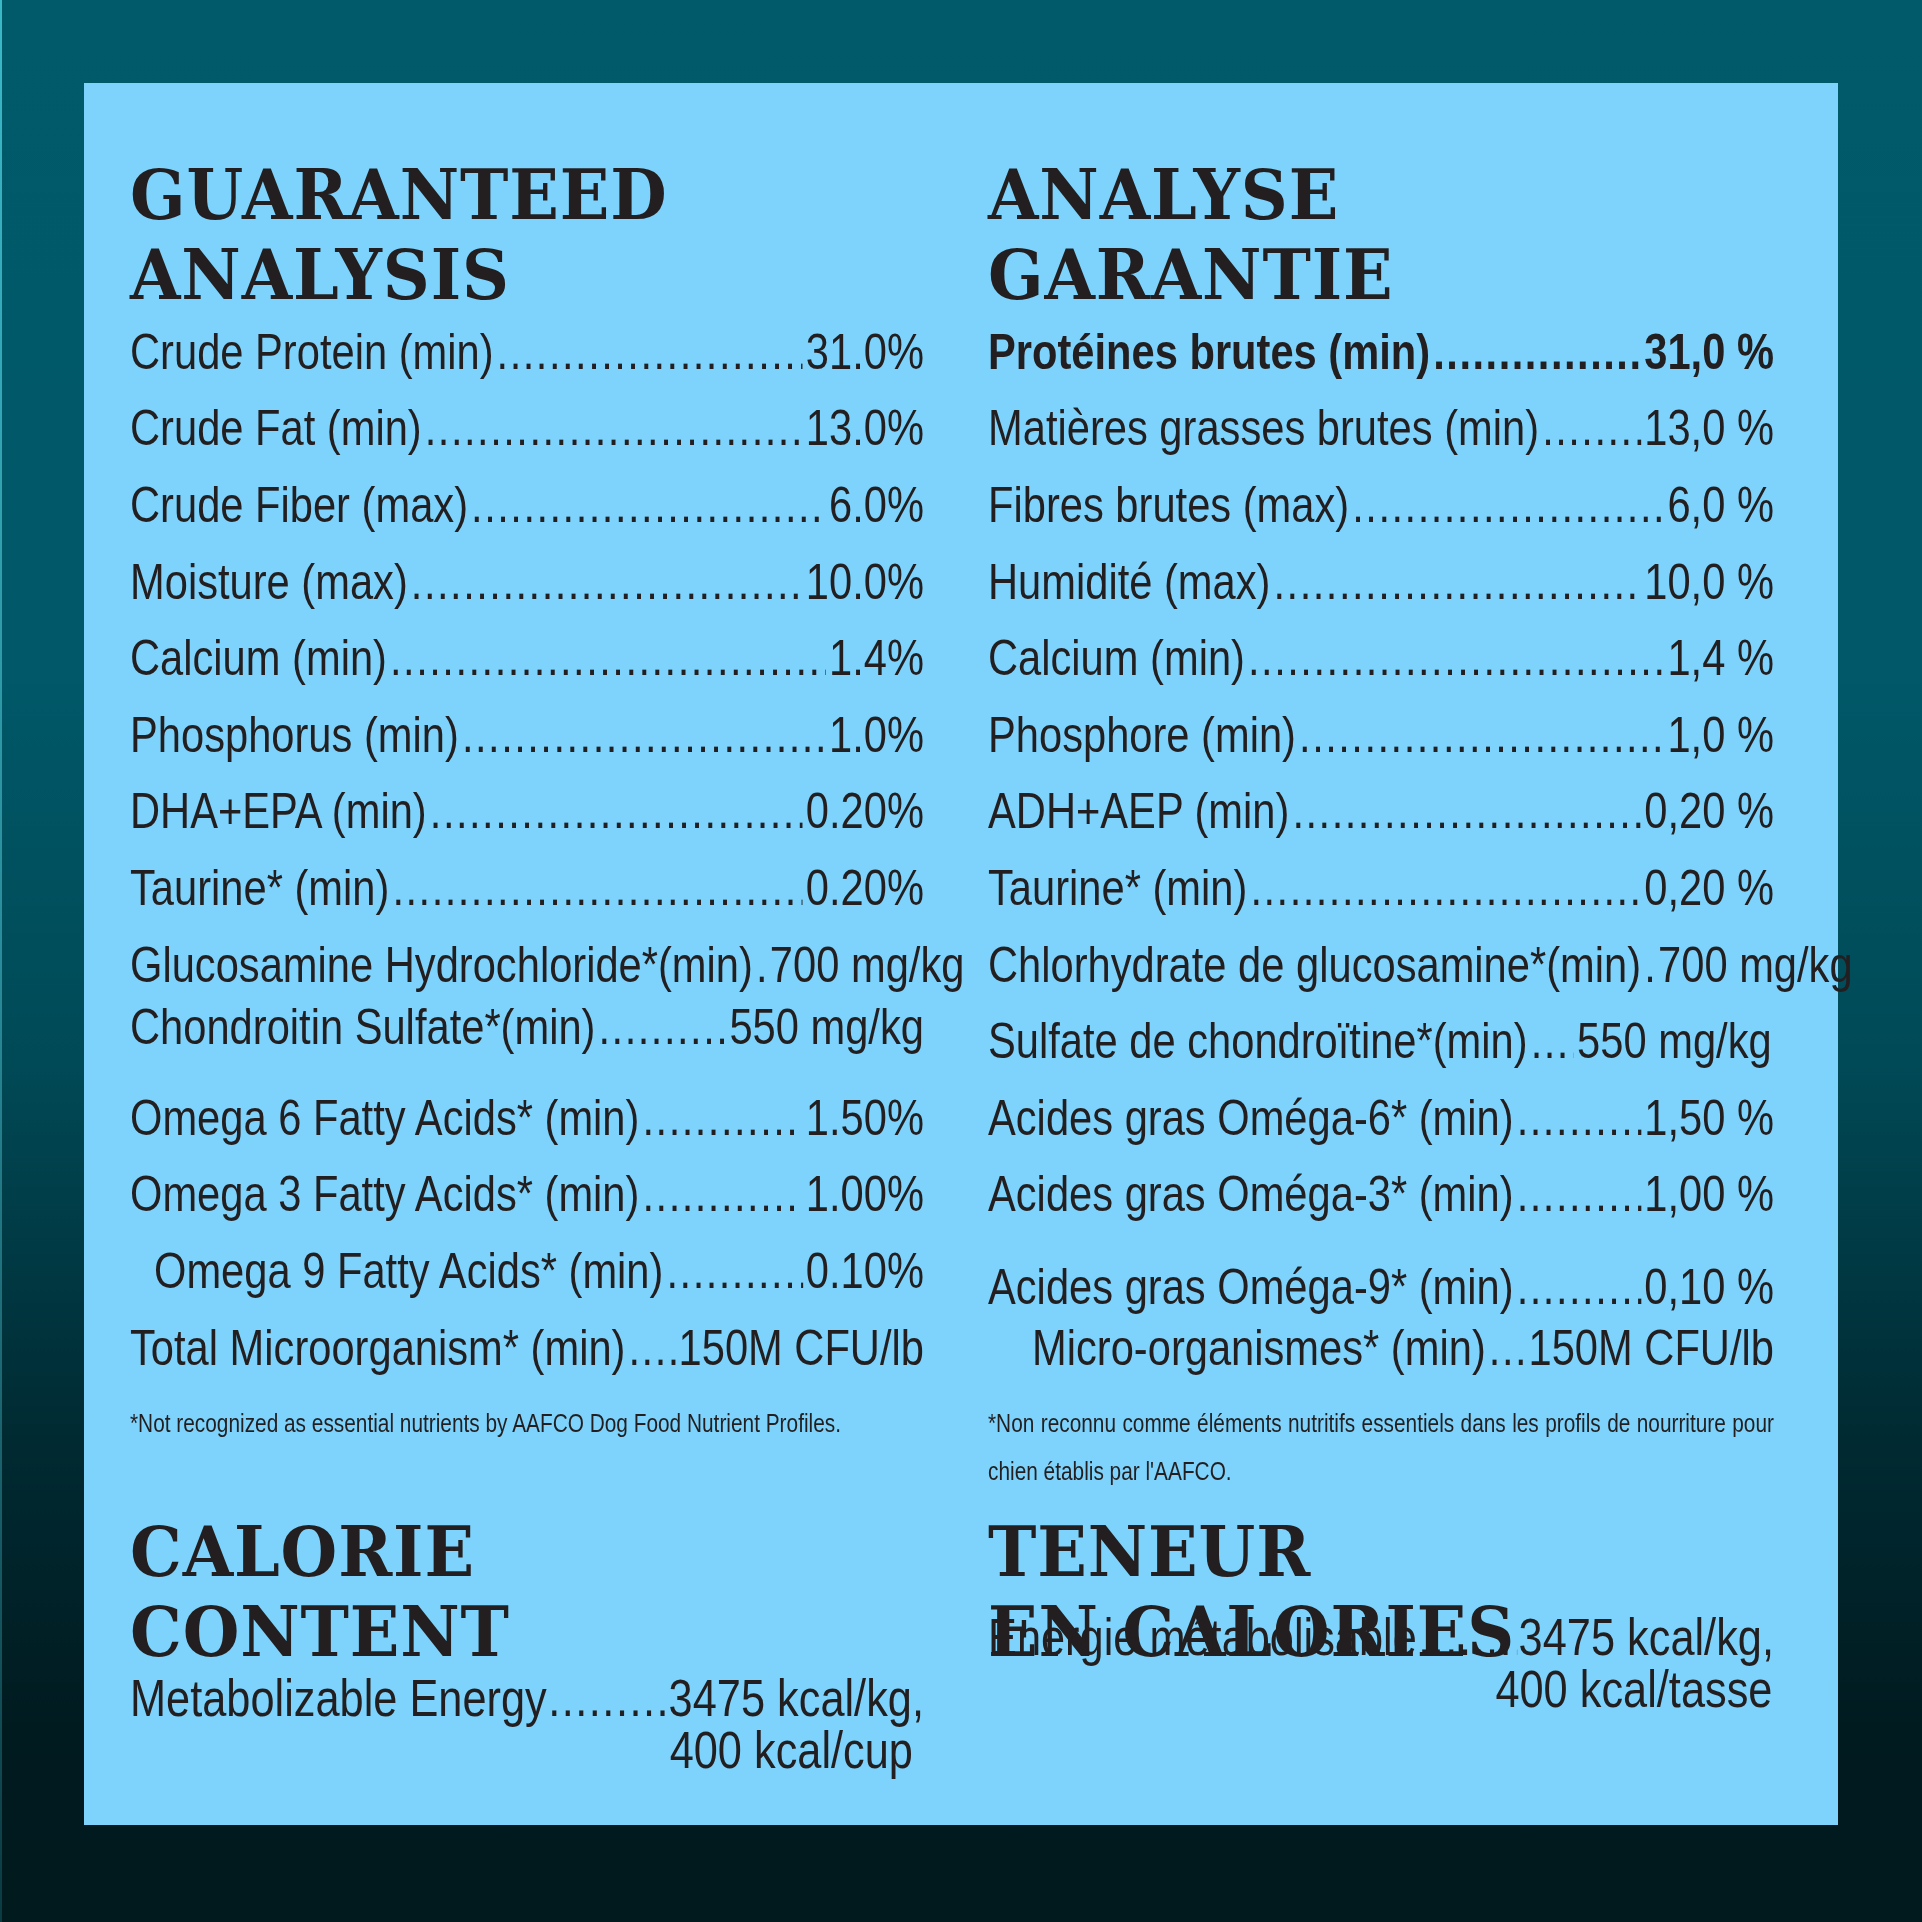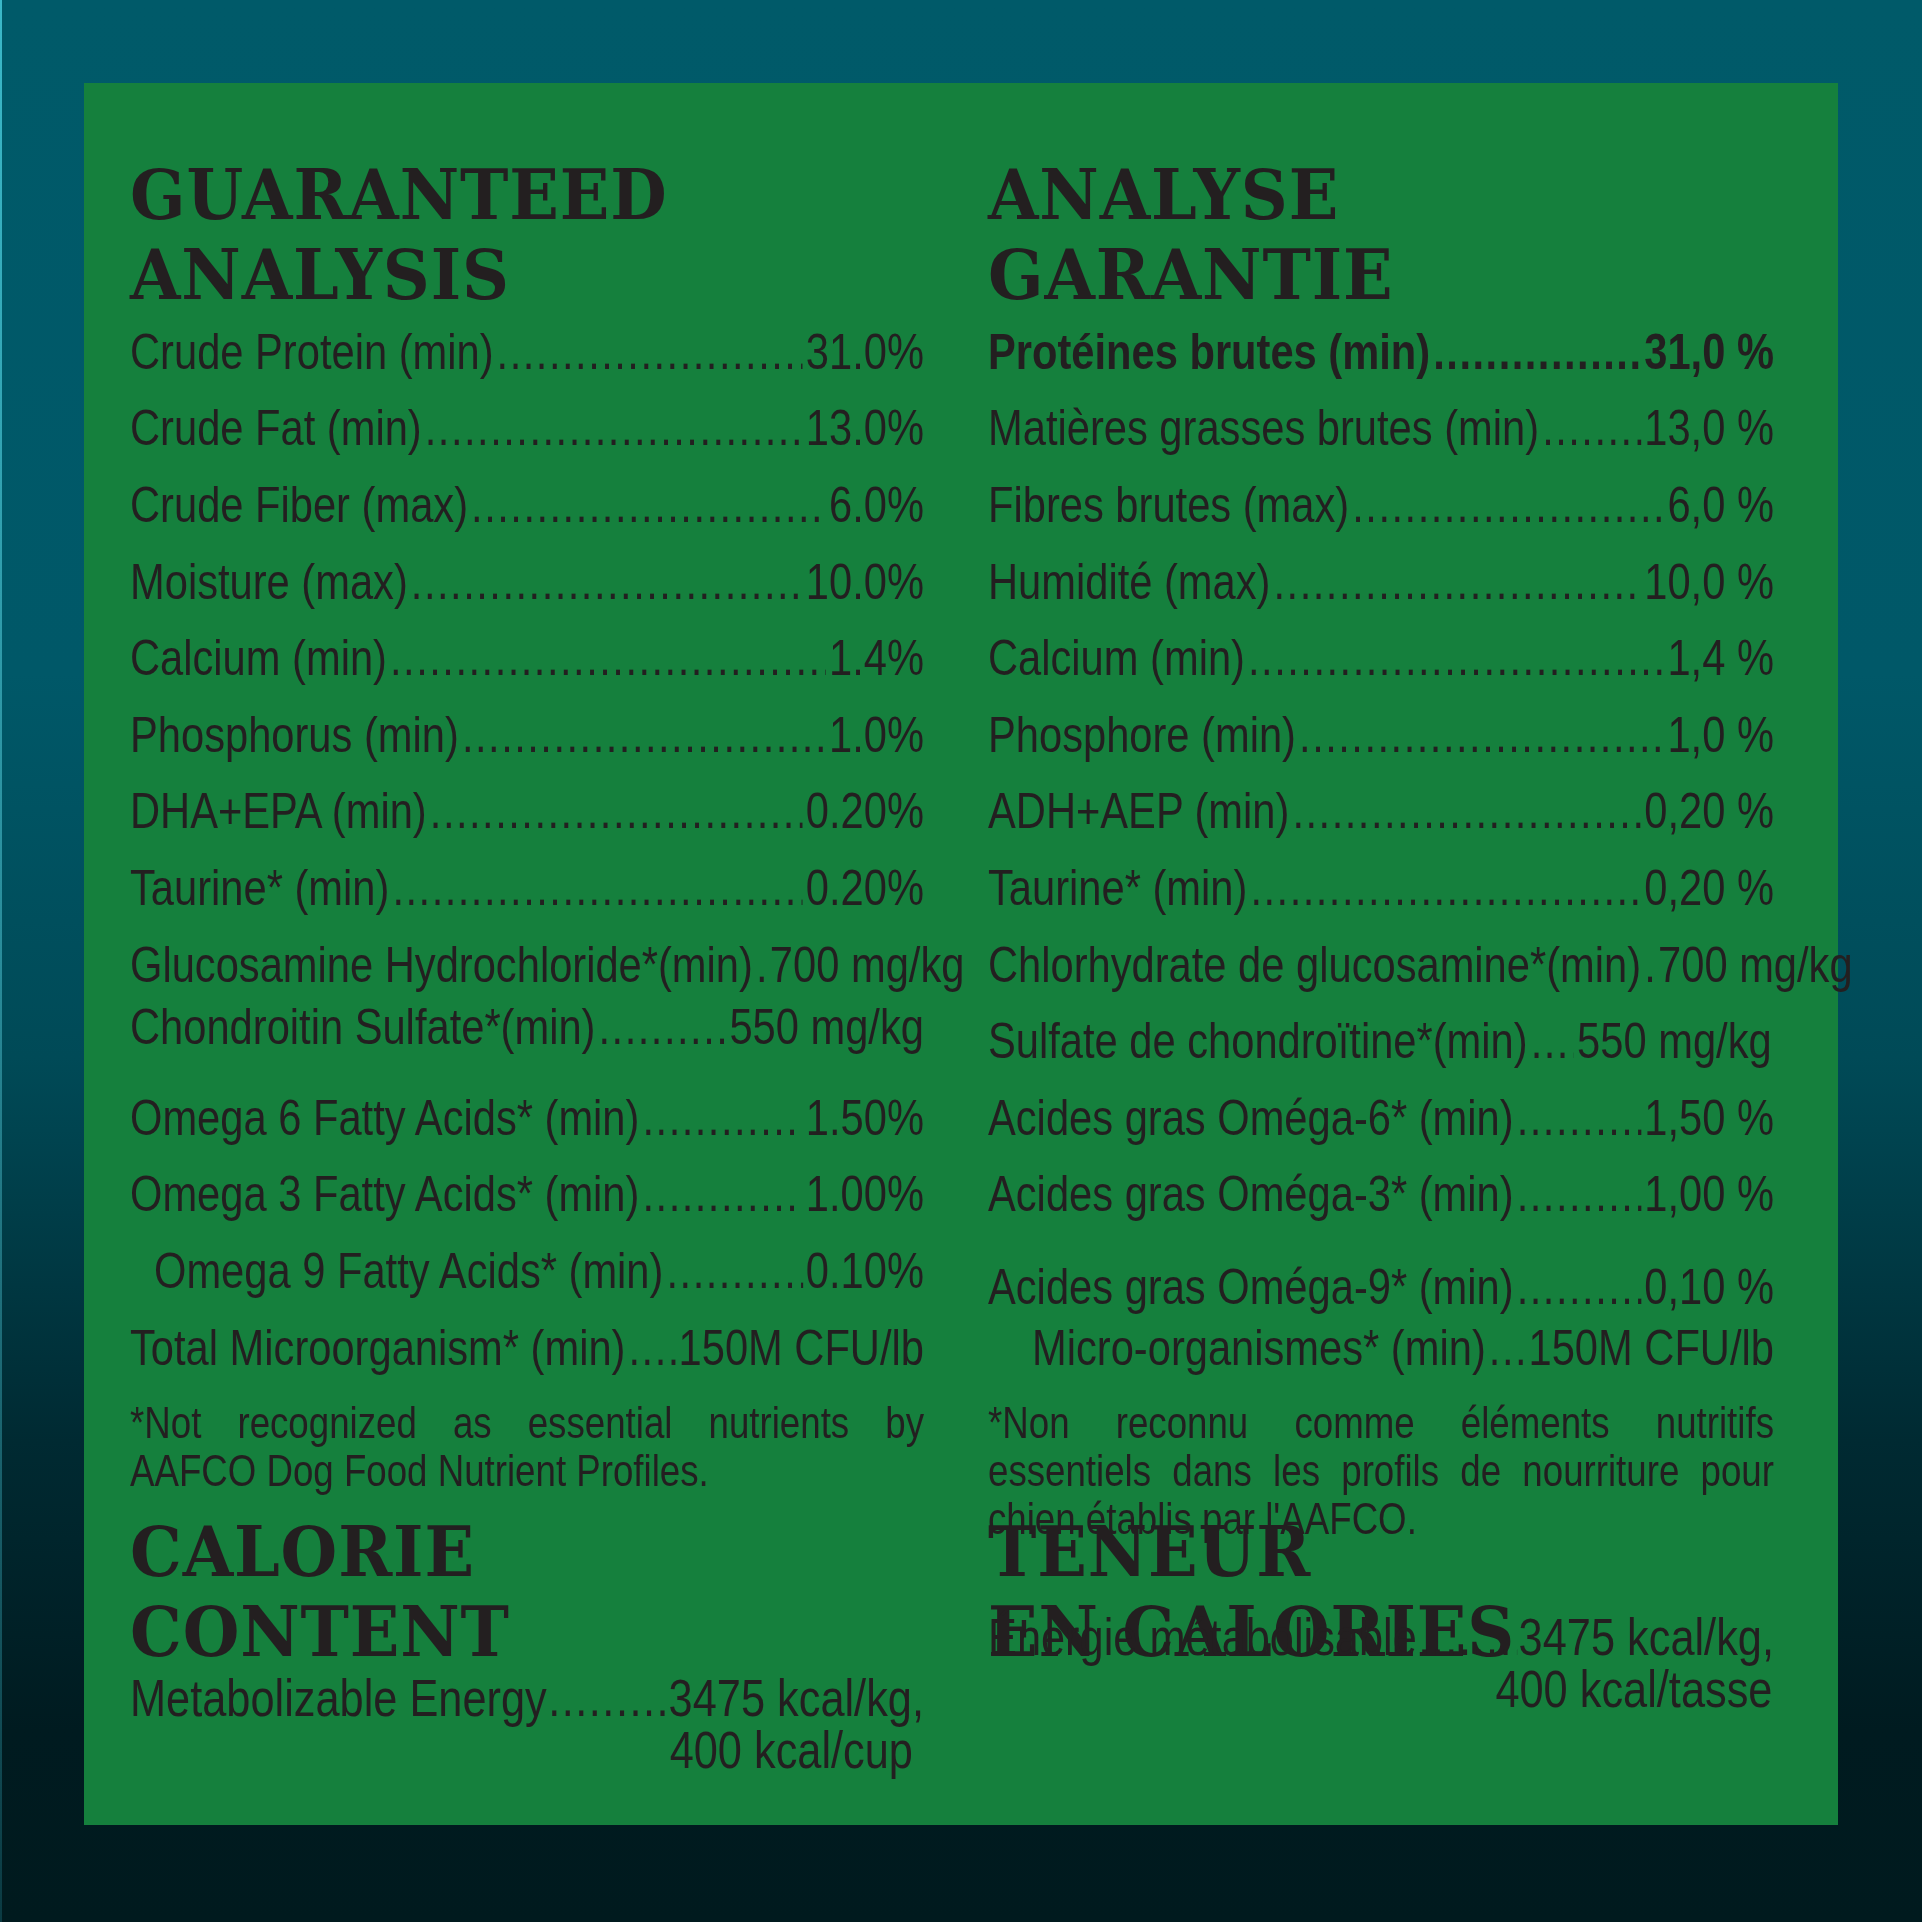--- a/index.html
+++ b/index.html
@@ -11,21 +11,21 @@
       color: #231f20;
     }
     .edge-line {
       position: absolute; left: 0; top: 0; width: 1.8px; height: 1922px;
       background: linear-gradient(180deg, #3bb8c8 0%, #2a8c9a 50%, #0b3a42 100%);
     }
     .panel {
       position: absolute;
       left: 84px; top: 83px;
       width: 1754px; height: 1742px;
-      background: #15803d;
+      background: #7dd3fc;
     }
     .col {
       position: absolute;
       top: 0;
       width: 794px;
     }
     .col.left { left: 46px; }
     .col.right { left: 904px; width: 786px; }
 
     .heading {
@@ -76,21 +76,21 @@
     .leader::before {
       content: "..................................................................................................................................";
     }
     .value { flex: 0 0 auto; }
 
     .footnote {
       position: absolute;
       left: 0;
       width: 100%;
       font-family: "Liberation Sans", sans-serif;
-      font-size: 44px;
+      font-size: 25px;
       line-height: 48px;
       color: #231f20;
     }
     .footnote .fn-inner {
       width: 120%;
       transform: scaleX(0.8333);
       transform-origin: left top;
       text-align: justify;
       text-align-last: left;
     }

